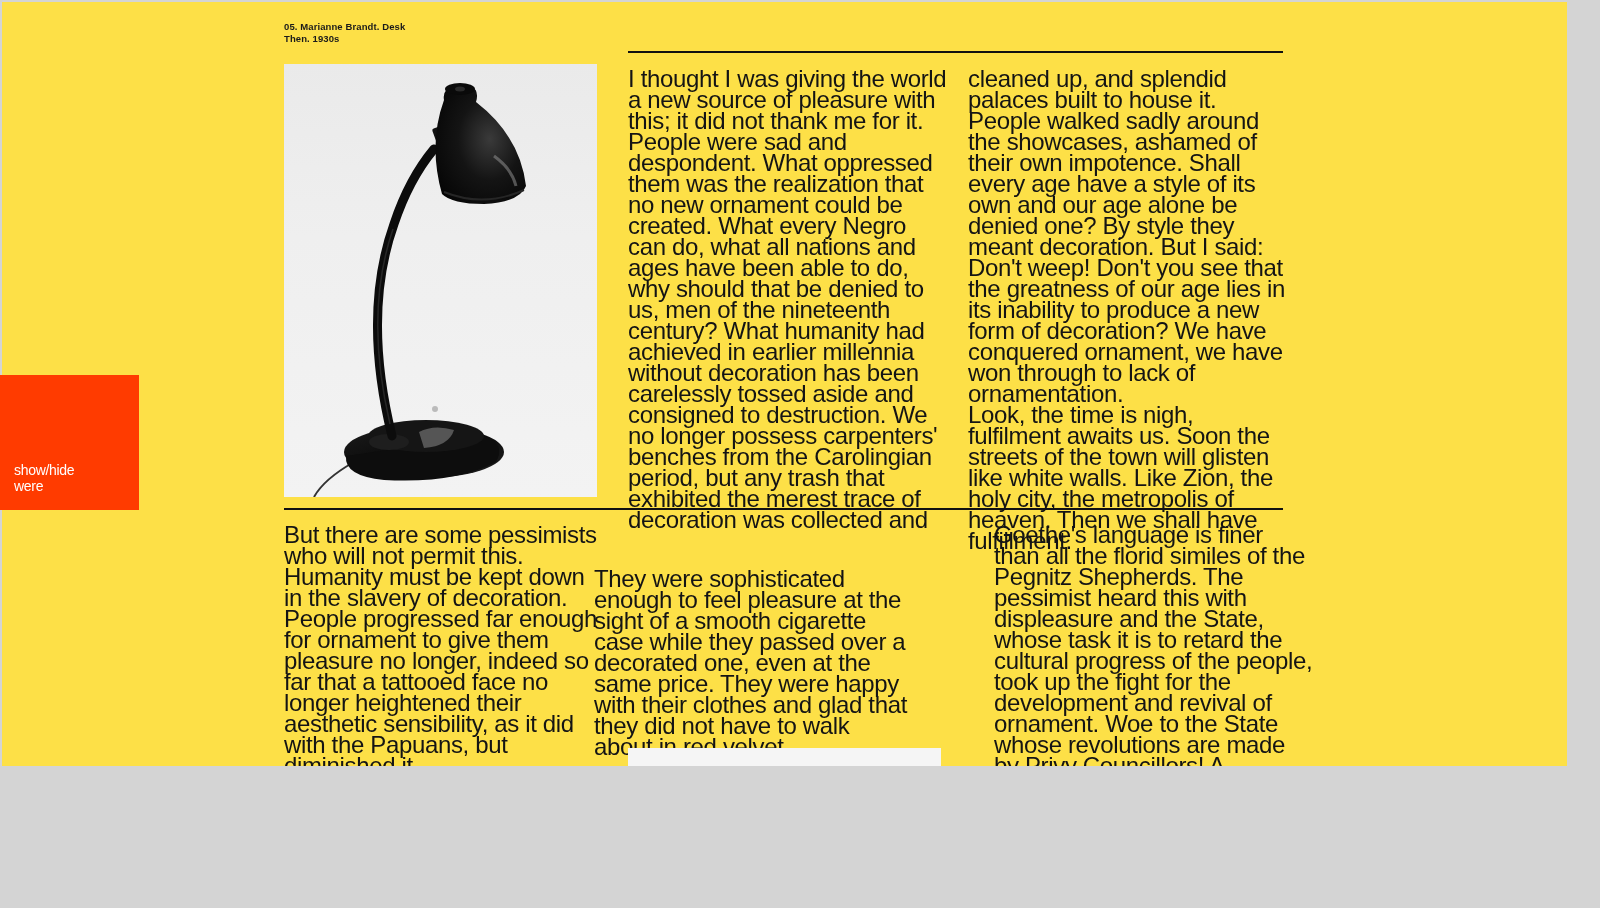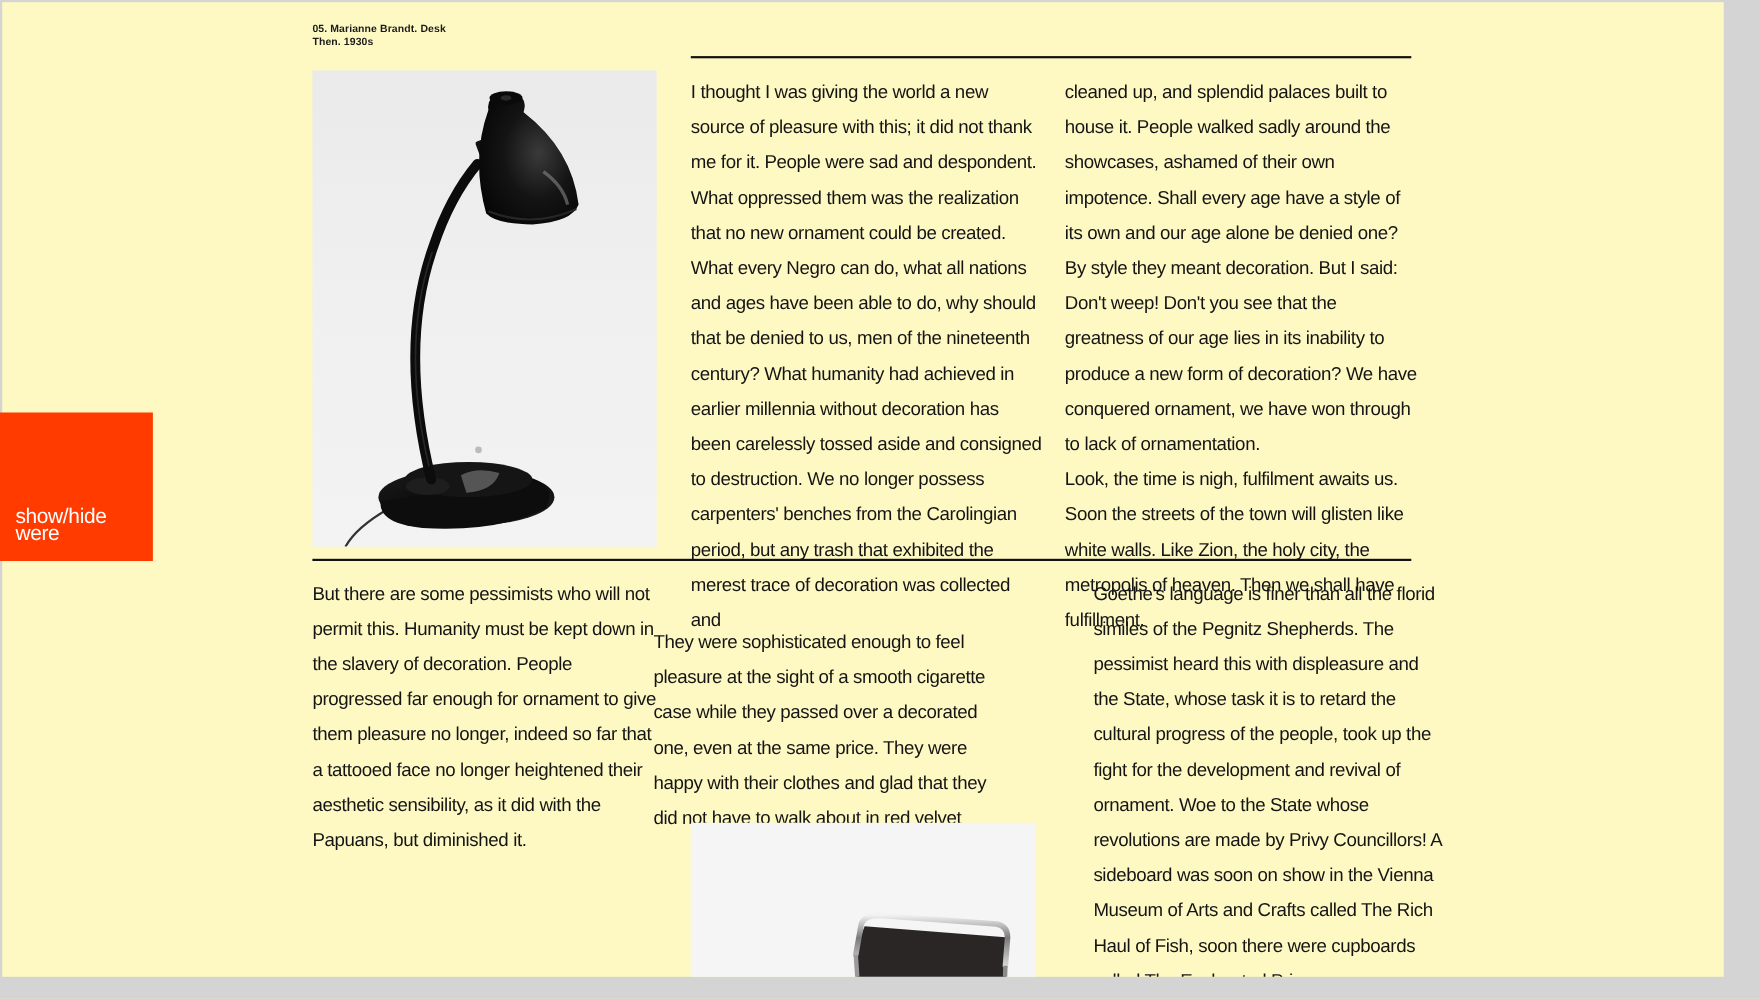--- a/index.html
+++ b/index.html
@@ -13,22 +13,22 @@
       position: relative;
       overflow: hidden;
       font-family: "Liberation Sans", "DejaVu Sans", sans-serif;
       color: #141414;
     }
     .page {
       position: absolute;
       left: 2px;
       top: 2px;
       width: 1565px;
-      height: 886px;
-      background: #fef9c3;
+      height: 764px;
+      background: #fde047;
       overflow: hidden;
     }
     .caption {
       position: absolute;
       left: 282px;
       top: 19px;
       width: 160px;
       font-size: 9.5px;
       line-height: 12px;
       font-weight: 600;
@@ -60,22 +60,22 @@
       top: 746px;
       width: 313px;
       height: 160px;
       background: #f5f5f5;
       overflow: hidden;
     }
 
     .col {
       position: absolute;
       width: 320px;
-      font-size: 17px;
-      line-height: 32px;
+      font-size: 24px;
+      line-height: 21px;
       letter-spacing: -0.35px;
       color: #141414;
       white-space: pre-line;
     }
     .u2 { left: 626px; top: 66px; }
     .u3 { left: 966px; top: 66px; }
     .l1 { left: 282px; top: 522px; }
     .l2 { left: 592px; top: 522px; margin-top: 44px; }
     .l3 { left: 969px; top: 522px; margin-left: 23px; }
 
@@ -86,21 +86,21 @@
       width: 139px;
       height: 135px;
       background: #ff3b00;
       cursor: pointer;
     }
     .toggle-label {
       position: absolute;
       left: 14px;
       bottom: 16px;
       color: #ffffff;
-      font-size: 19px;
+      font-size: 14px;
       line-height: 16px;
       letter-spacing: -0.3px;
       width: 110px;
     }
     .toggle-label span { display: block; }
   </style>
 </head>
 <body>
 
 <div class="page">

